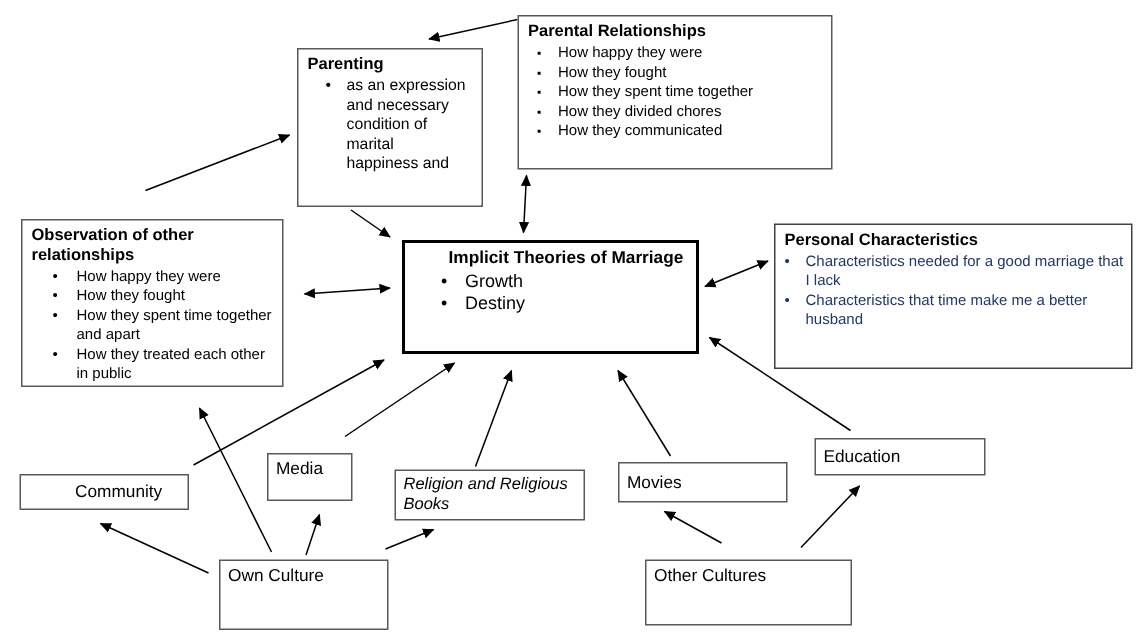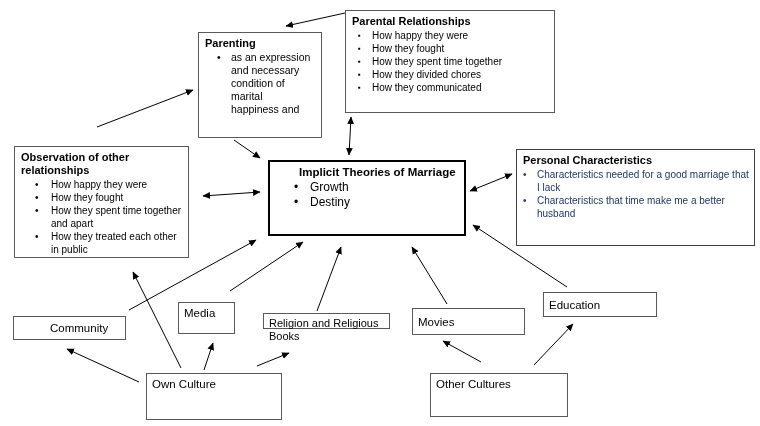--- a/index.html
+++ b/index.html
@@ -107,33 +107,33 @@
   </div>
 
   <div class="label-node v-center" style="left:13px;top:316px;width:113px;height:24px;padding-left:36px;">
     <span>Community</span>
   </div>
 
   <div class="label-node" style="left:178px;top:302px;width:57px;height:32px;">
     <span>Media</span>
   </div>
 
-  <div class="label-node" style="left:263px;top:313px;width:127px;height:16px;font-size:11px;line-height:13px;">
+  <div class="label-node" style="left:263px;top:313px;width:127px;height:34px;font-size:11px;line-height:13px;font-style:italic;">
     <span>Religion and Religious Books</span>
   </div>
 
   <div class="label-node v-center" style="left:412px;top:308px;width:113px;height:27px;">
     <span>Movies</span>
   </div>
 
   <div class="label-node v-center" style="left:543px;top:292px;width:114px;height:25px;">
     <span>Education</span>
   </div>
 
-  <div class="label-node" style="left:146px;top:373px;width:136px;height:47px;">
+  <div class="label-node" style="left:146px;top:373px;width:113px;height:47px;">
     <span>Own Culture</span>
   </div>
 
   <div class="label-node" style="left:430px;top:373px;width:138px;height:44px;">
     <span>Other Cultures</span>
   </div>
 
 </div>
 
 </body></html>

